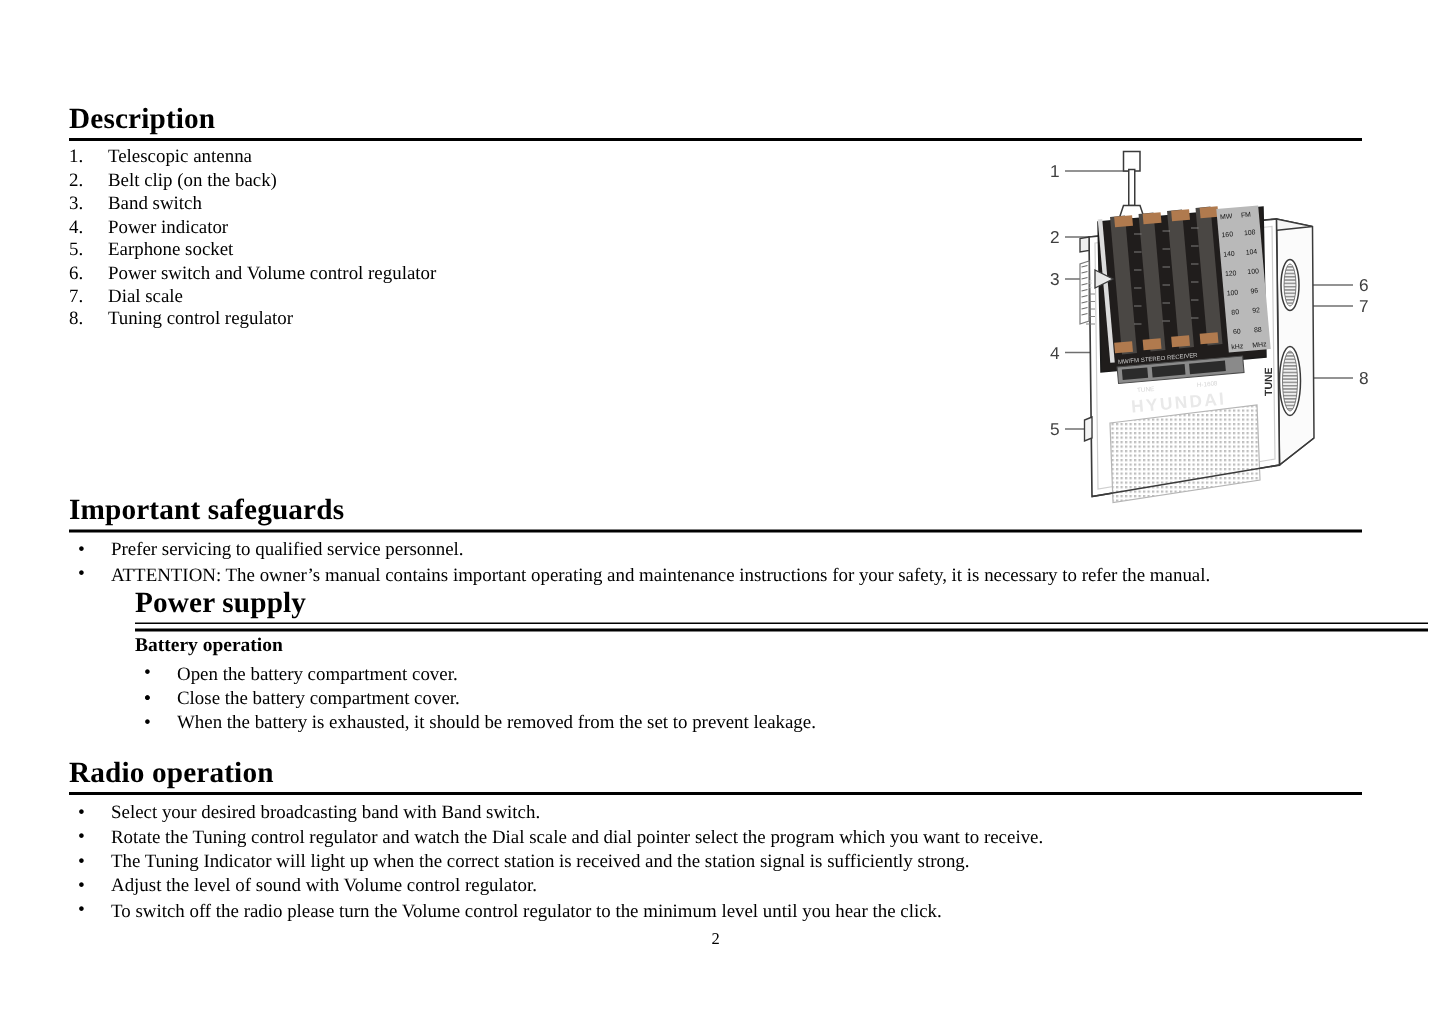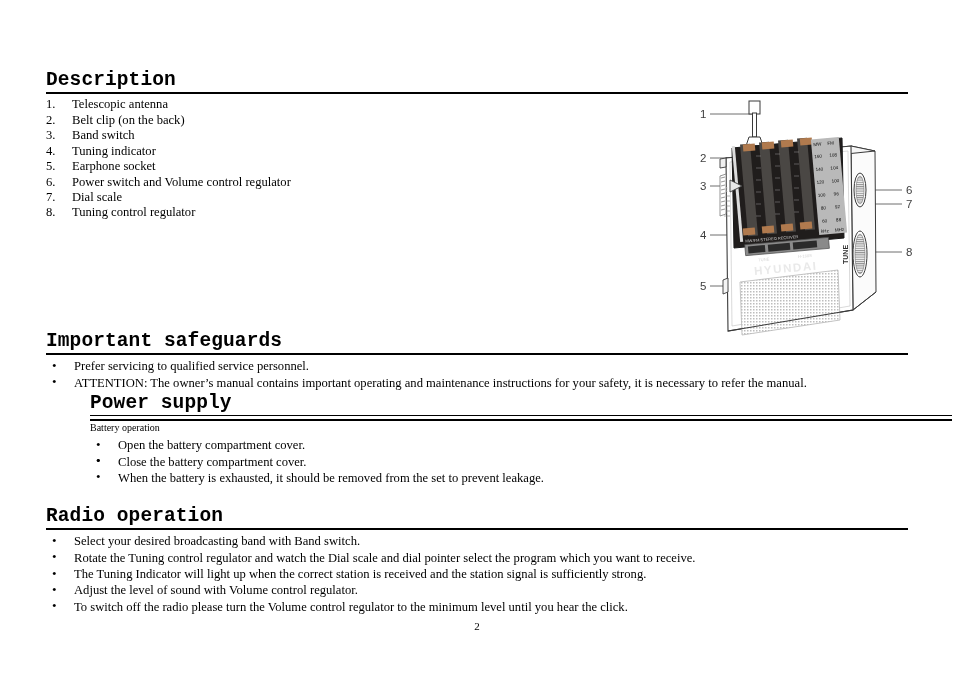--- a/index.html
+++ b/index.html
@@ -17,21 +17,21 @@
   }
 
   .page {
     position: absolute;
     left: 0; top: 0;
     width: 954px;
     height: 675px;
   }
 
   h1.heading {
-    font-family: Liberation Mono, monospace;
+    font-family: Liberation Serif, serif;
     font-weight: bold;
     font-size: 19.5px;
     line-height: 1.05;
     margin: 0;
     padding: 0 0 2px 0;
     letter-spacing: 0.1px;
   }
   .rule-thick {
     border-top: 2.6px solid #000;
     margin: 0;
@@ -41,22 +41,22 @@
   }
   .rule-thin {
     border-top: 1px solid #000;
     margin: 0;
     height: 0;
     font-size: 0;
     line-height: 0;
   }
 
   .subheading {
-    font-weight: normal;
-    font-size: 10px;
+    font-weight: bold;
+    font-size: 13px;
     line-height: 1.18;
     margin: 1px 0 0 0;
   }
 
   
   ol.numlist {
     list-style: none;
     margin: 3px 0 0 0;
     padding: 0;
     font-size: 12.6px;
@@ -127,21 +127,21 @@
 
 <div class="page">
 
   <div id="sec-description">
     <h1 class="heading">Description</h1>
     <div class="rule-thick"></div>
     <ol class="numlist">
       <li><span class="num">1.</span><span>Telescopic antenna</span></li>
       <li><span class="num">2.</span><span>Belt clip (on the back)</span></li>
       <li><span class="num">3.</span><span>Band switch</span></li>
-      <li><span class="num">4.</span><span>Tuning indicator</span></li>
+      <li><span class="num">4.</span><span>Power indicator</span></li>
       <li><span class="num">5.</span><span>Earphone socket</span></li>
       <li><span class="num">6.</span><span>Power switch and Volume control regulator</span></li>
       <li><span class="num">7.</span><span>Dial scale</span></li>
       <li><span class="num">8.</span><span>Tuning control regulator</span></li>
     </ol>
   </div>
 
   <div id="sec-safeguards">
     <h1 class="heading">Important safeguards</h1>
     <div class="rule-thick"></div>

